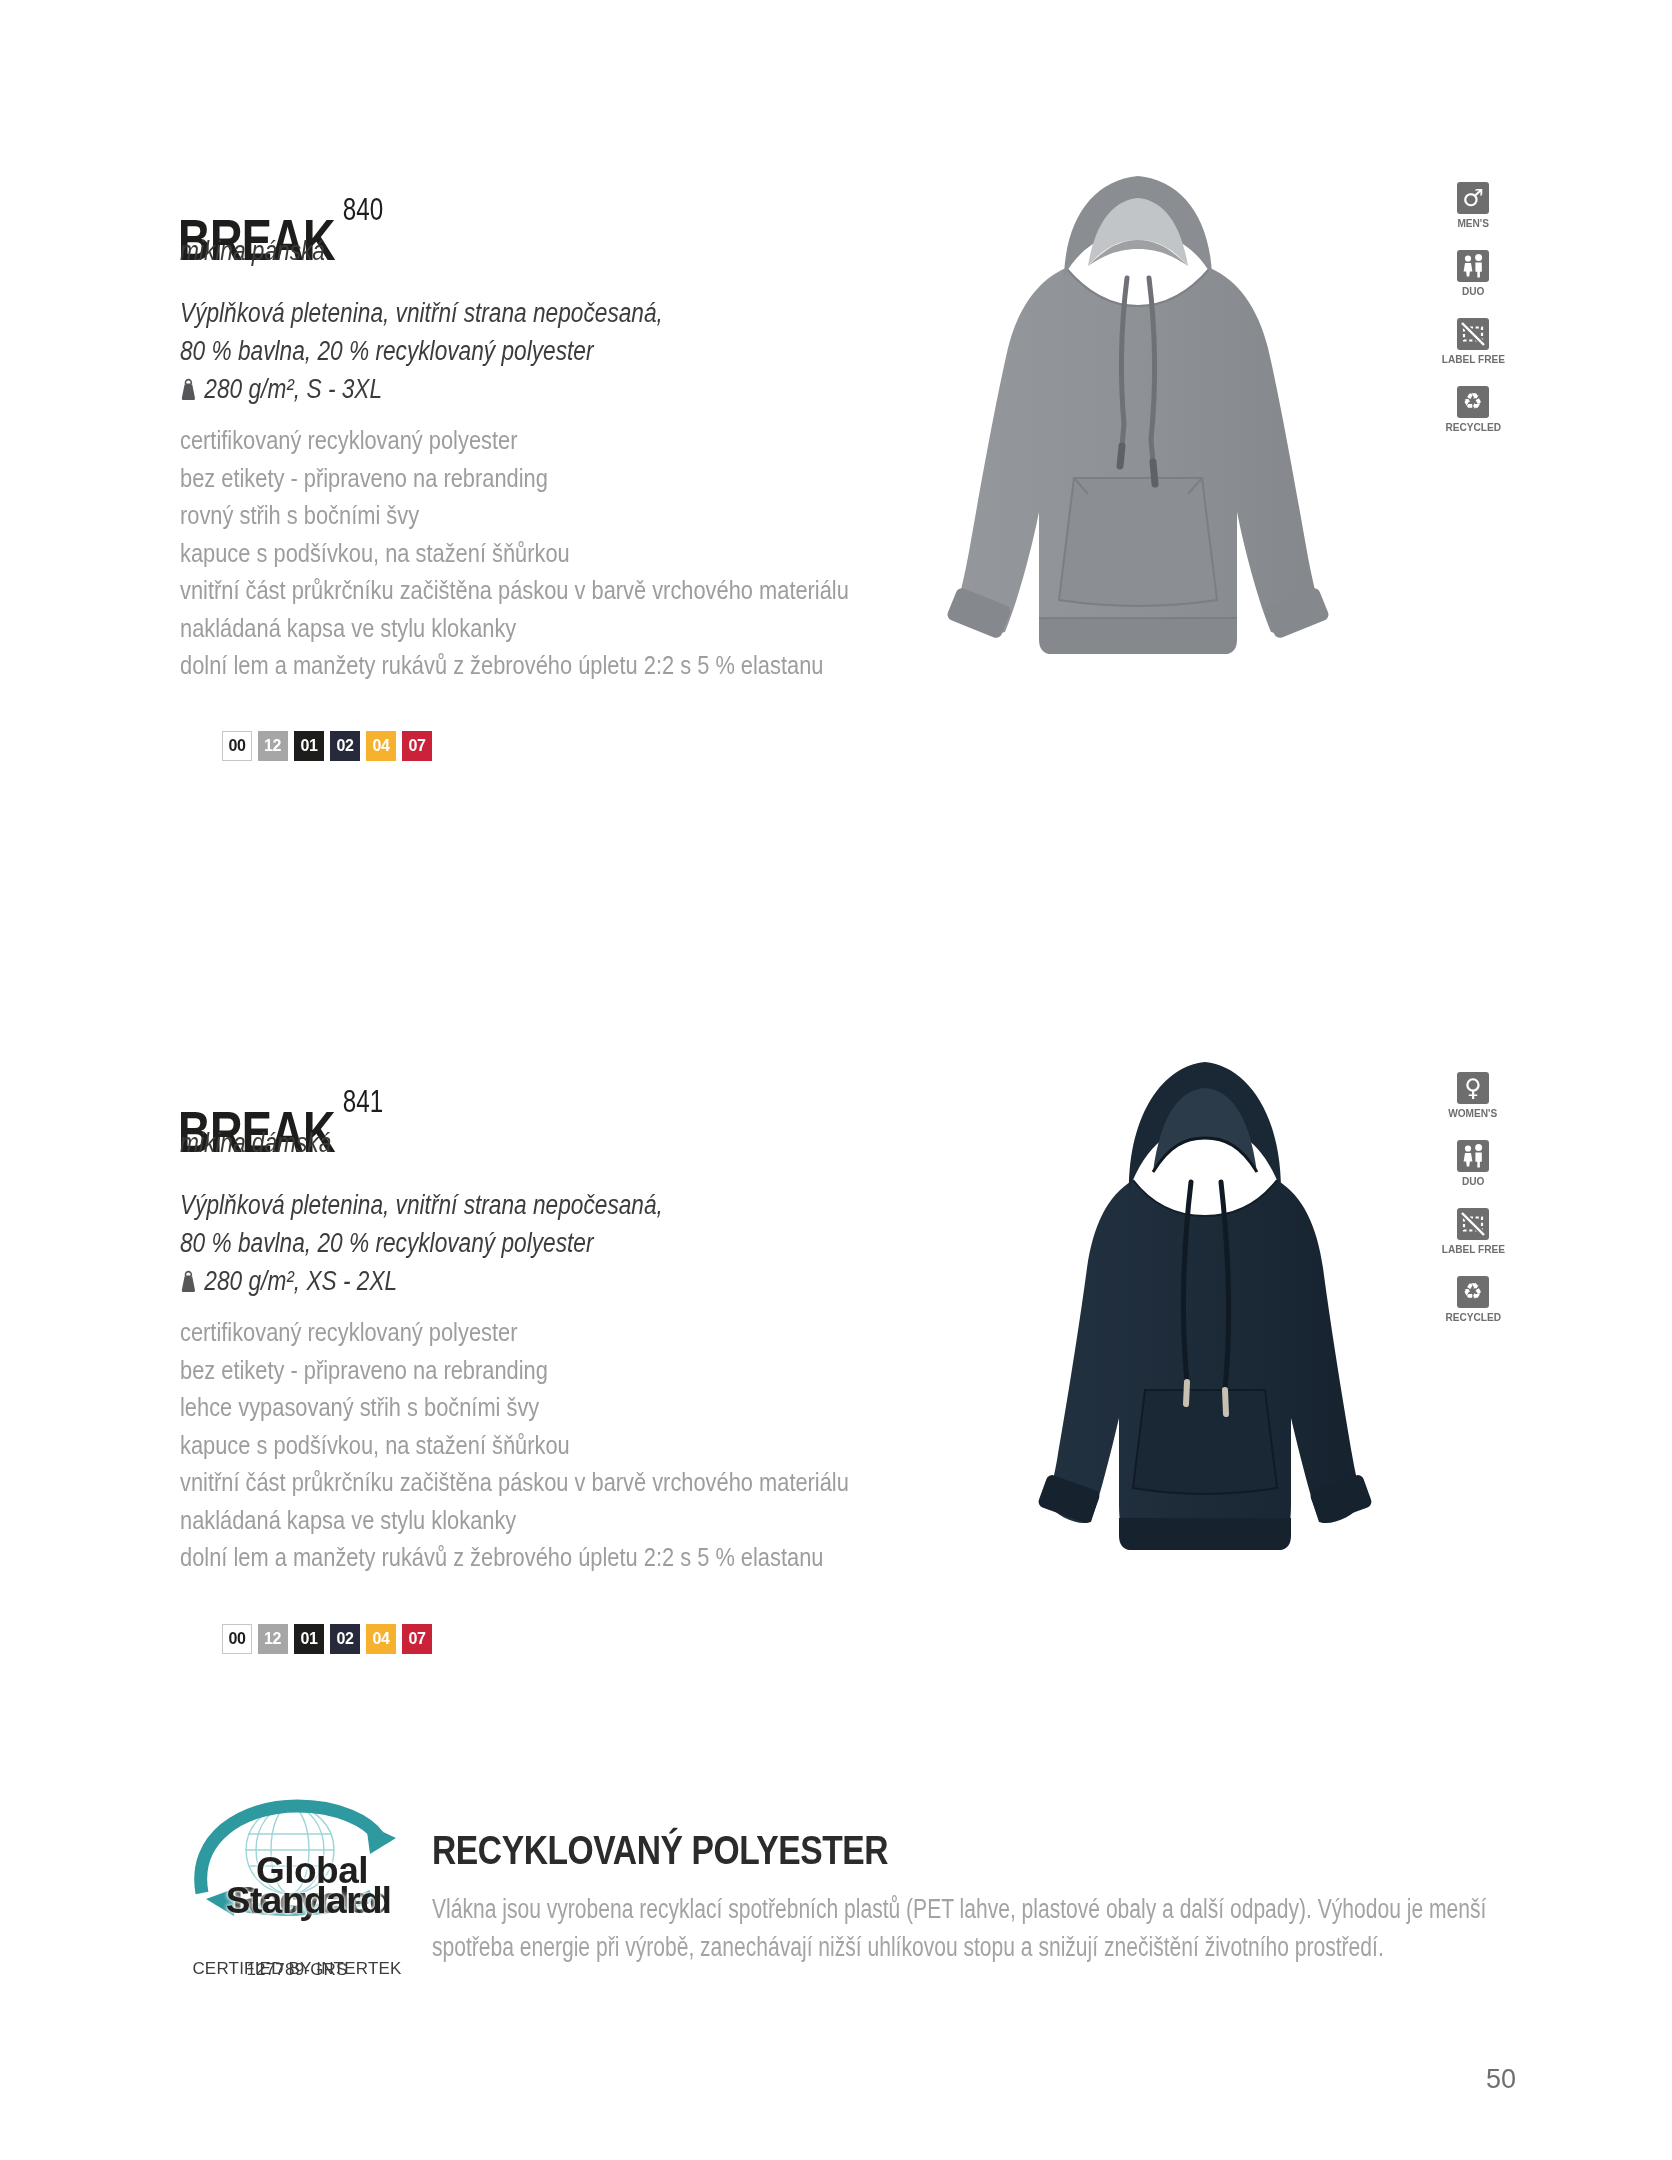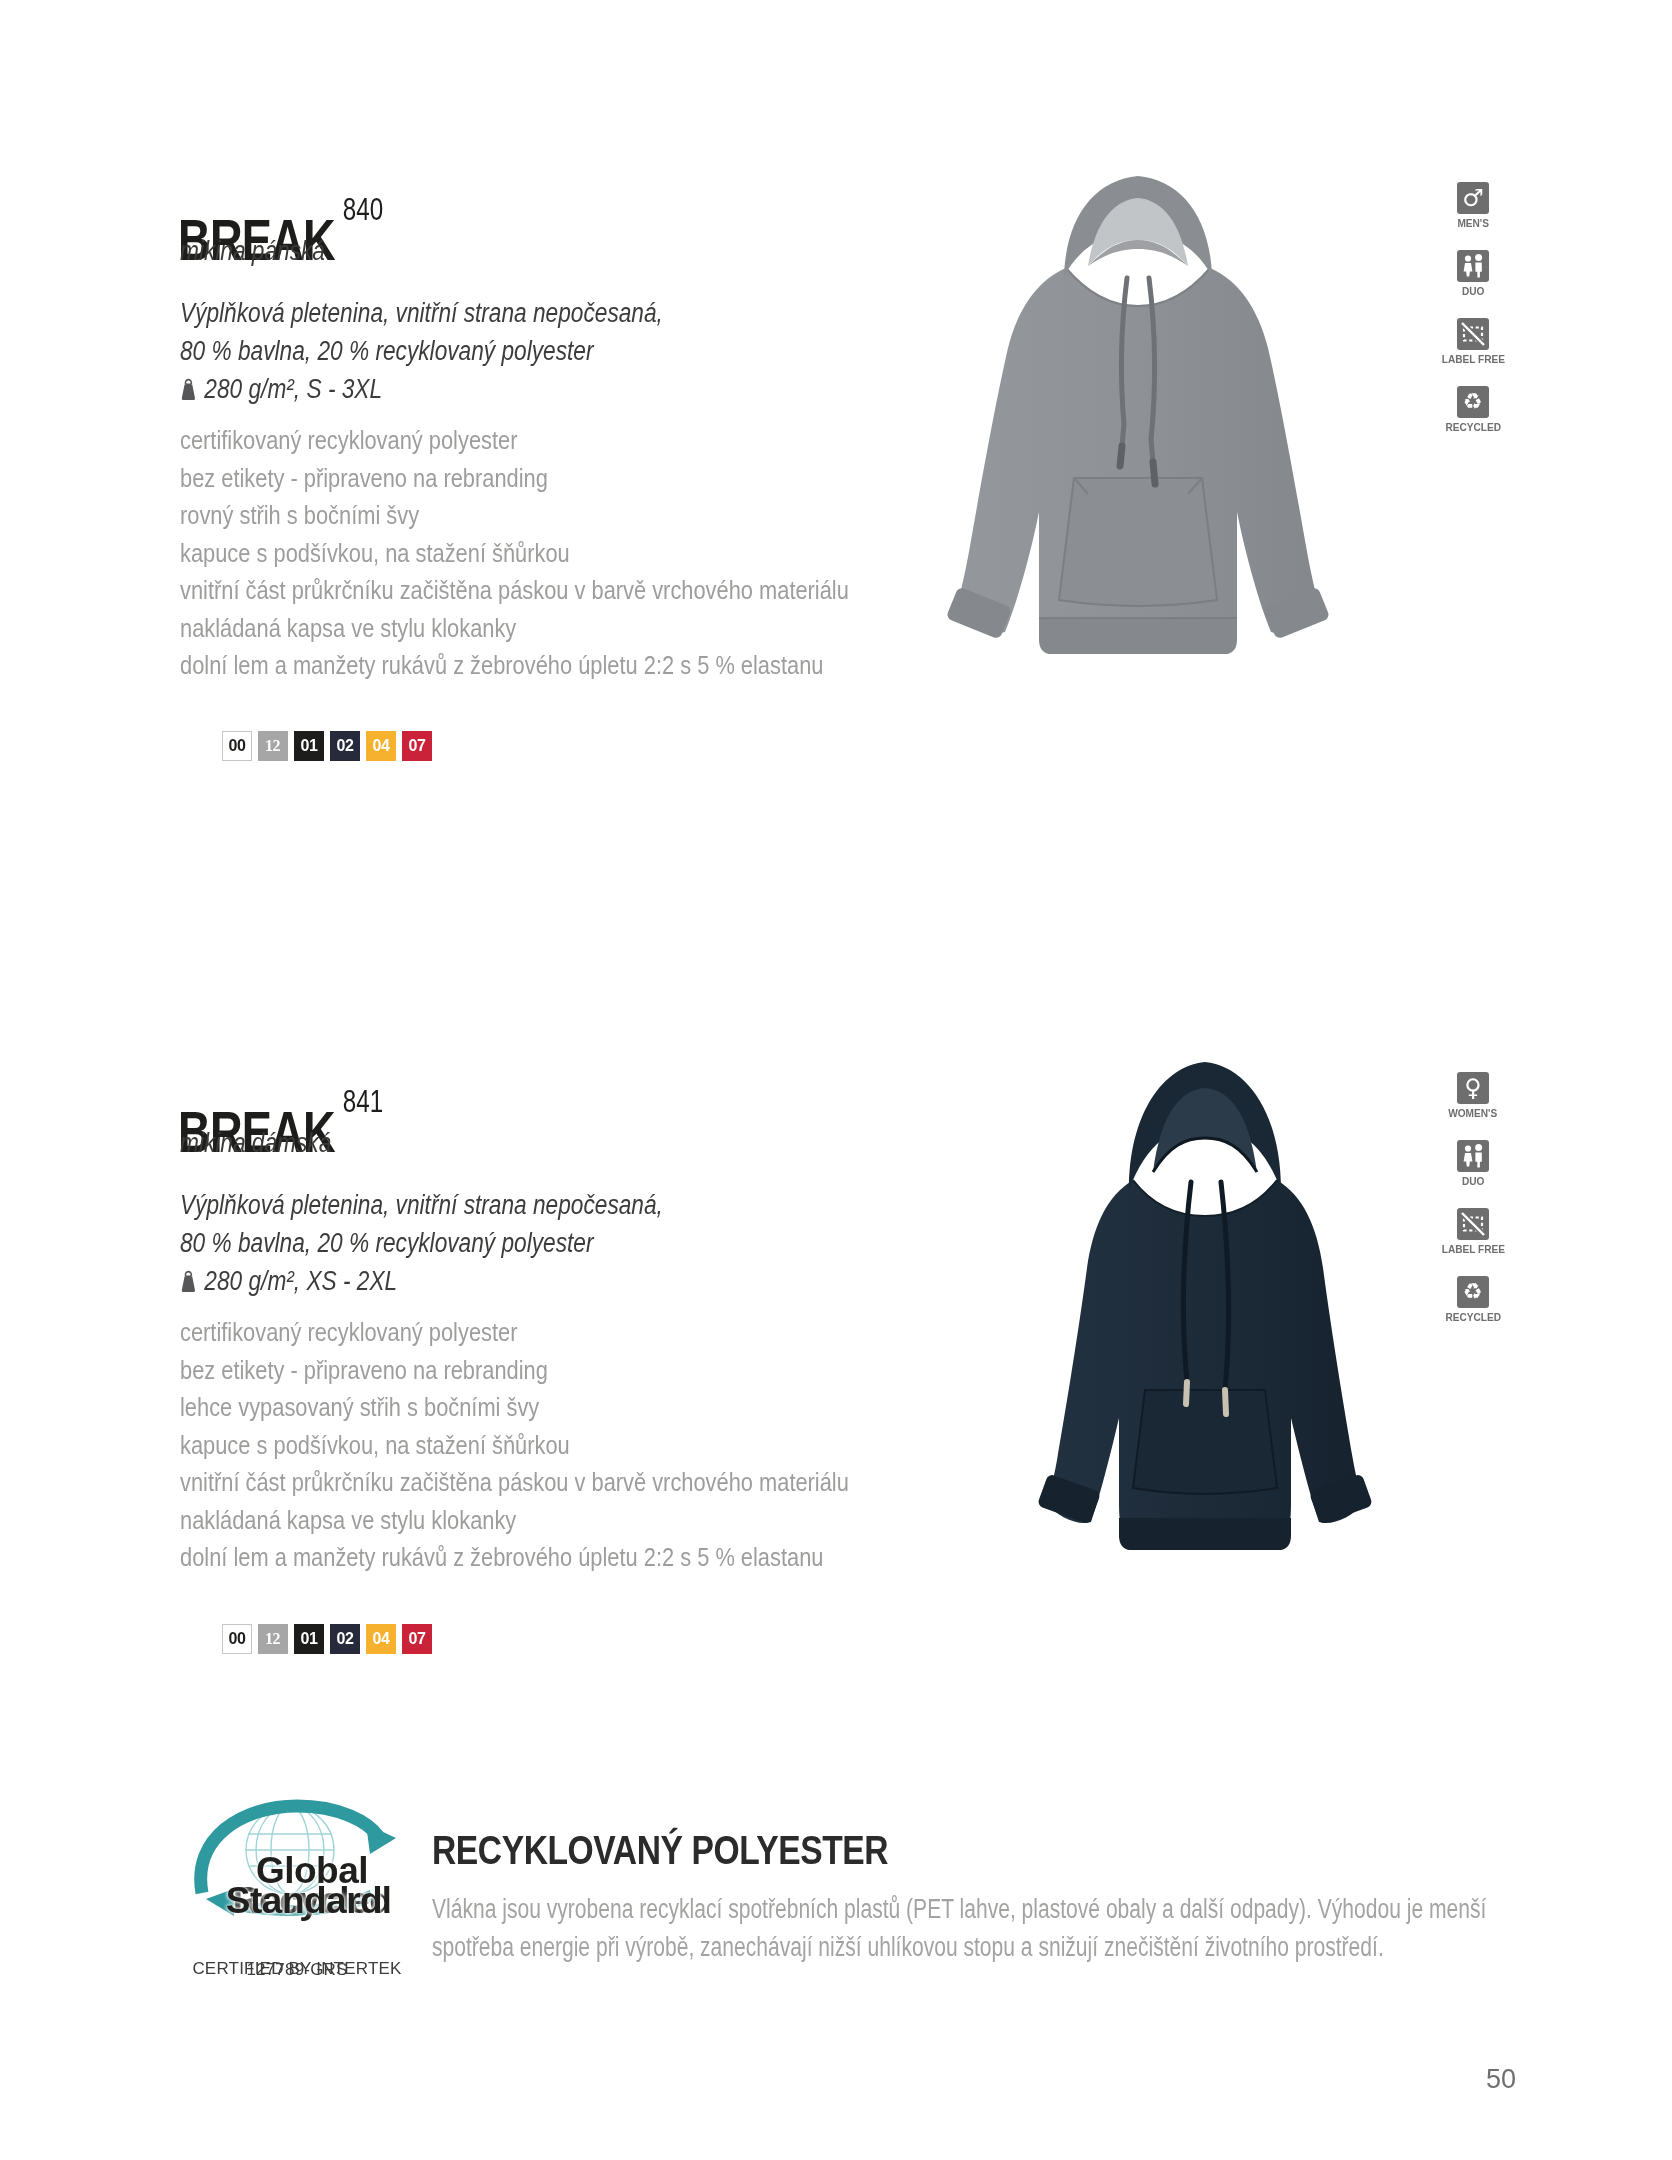--- a/index.html
+++ b/index.html
@@ -20,21 +20,21 @@
   .weight-row { display:flex; align-items:center; gap:9px; }
   .features { font-size:26px; color:#9d9d9c; line-height:37.5px; white-space:nowrap; }
 
   
   .swatch-row { display:flex; gap:6px;padding-left:40px; }
   .swatch {
     width:30px; height:30px; box-sizing:border-box; border:1px solid transparent;
     display:flex; align-items:center; justify-content:center;
     font-size:16px; font-weight:700; letter-spacing:-0.5px;
   }
-  .swatch.heather { border-right:2px dashed #c2c2c2; border-bottom:2px dashed #c2c2c2;font-family:Liberation Serif, serif; }
+  .swatch.heather { border-right:2px dashed #c2c2c2; border-bottom:2px dashed #c2c2c2; }
 
   
   .badge-col { display:flex; flex-direction:column; gap:21px; align-items:center; }
   .badge { display:flex; flex-direction:column; align-items:center; gap:3px; }
   .badge-box {
     width:32px; height:32px; background:#6e6e6e; border-radius:3px;
     display:flex; align-items:center; justify-content:center; overflow:hidden;
   }
   .badge-label { font-size:11px; font-weight:700; color:#6e6e6e; white-space:nowrap; transform:scaleX(0.92); }
   .glyph { font-family:"DejaVu Sans", sans-serif; color:#ffffff; line-height:1; }

